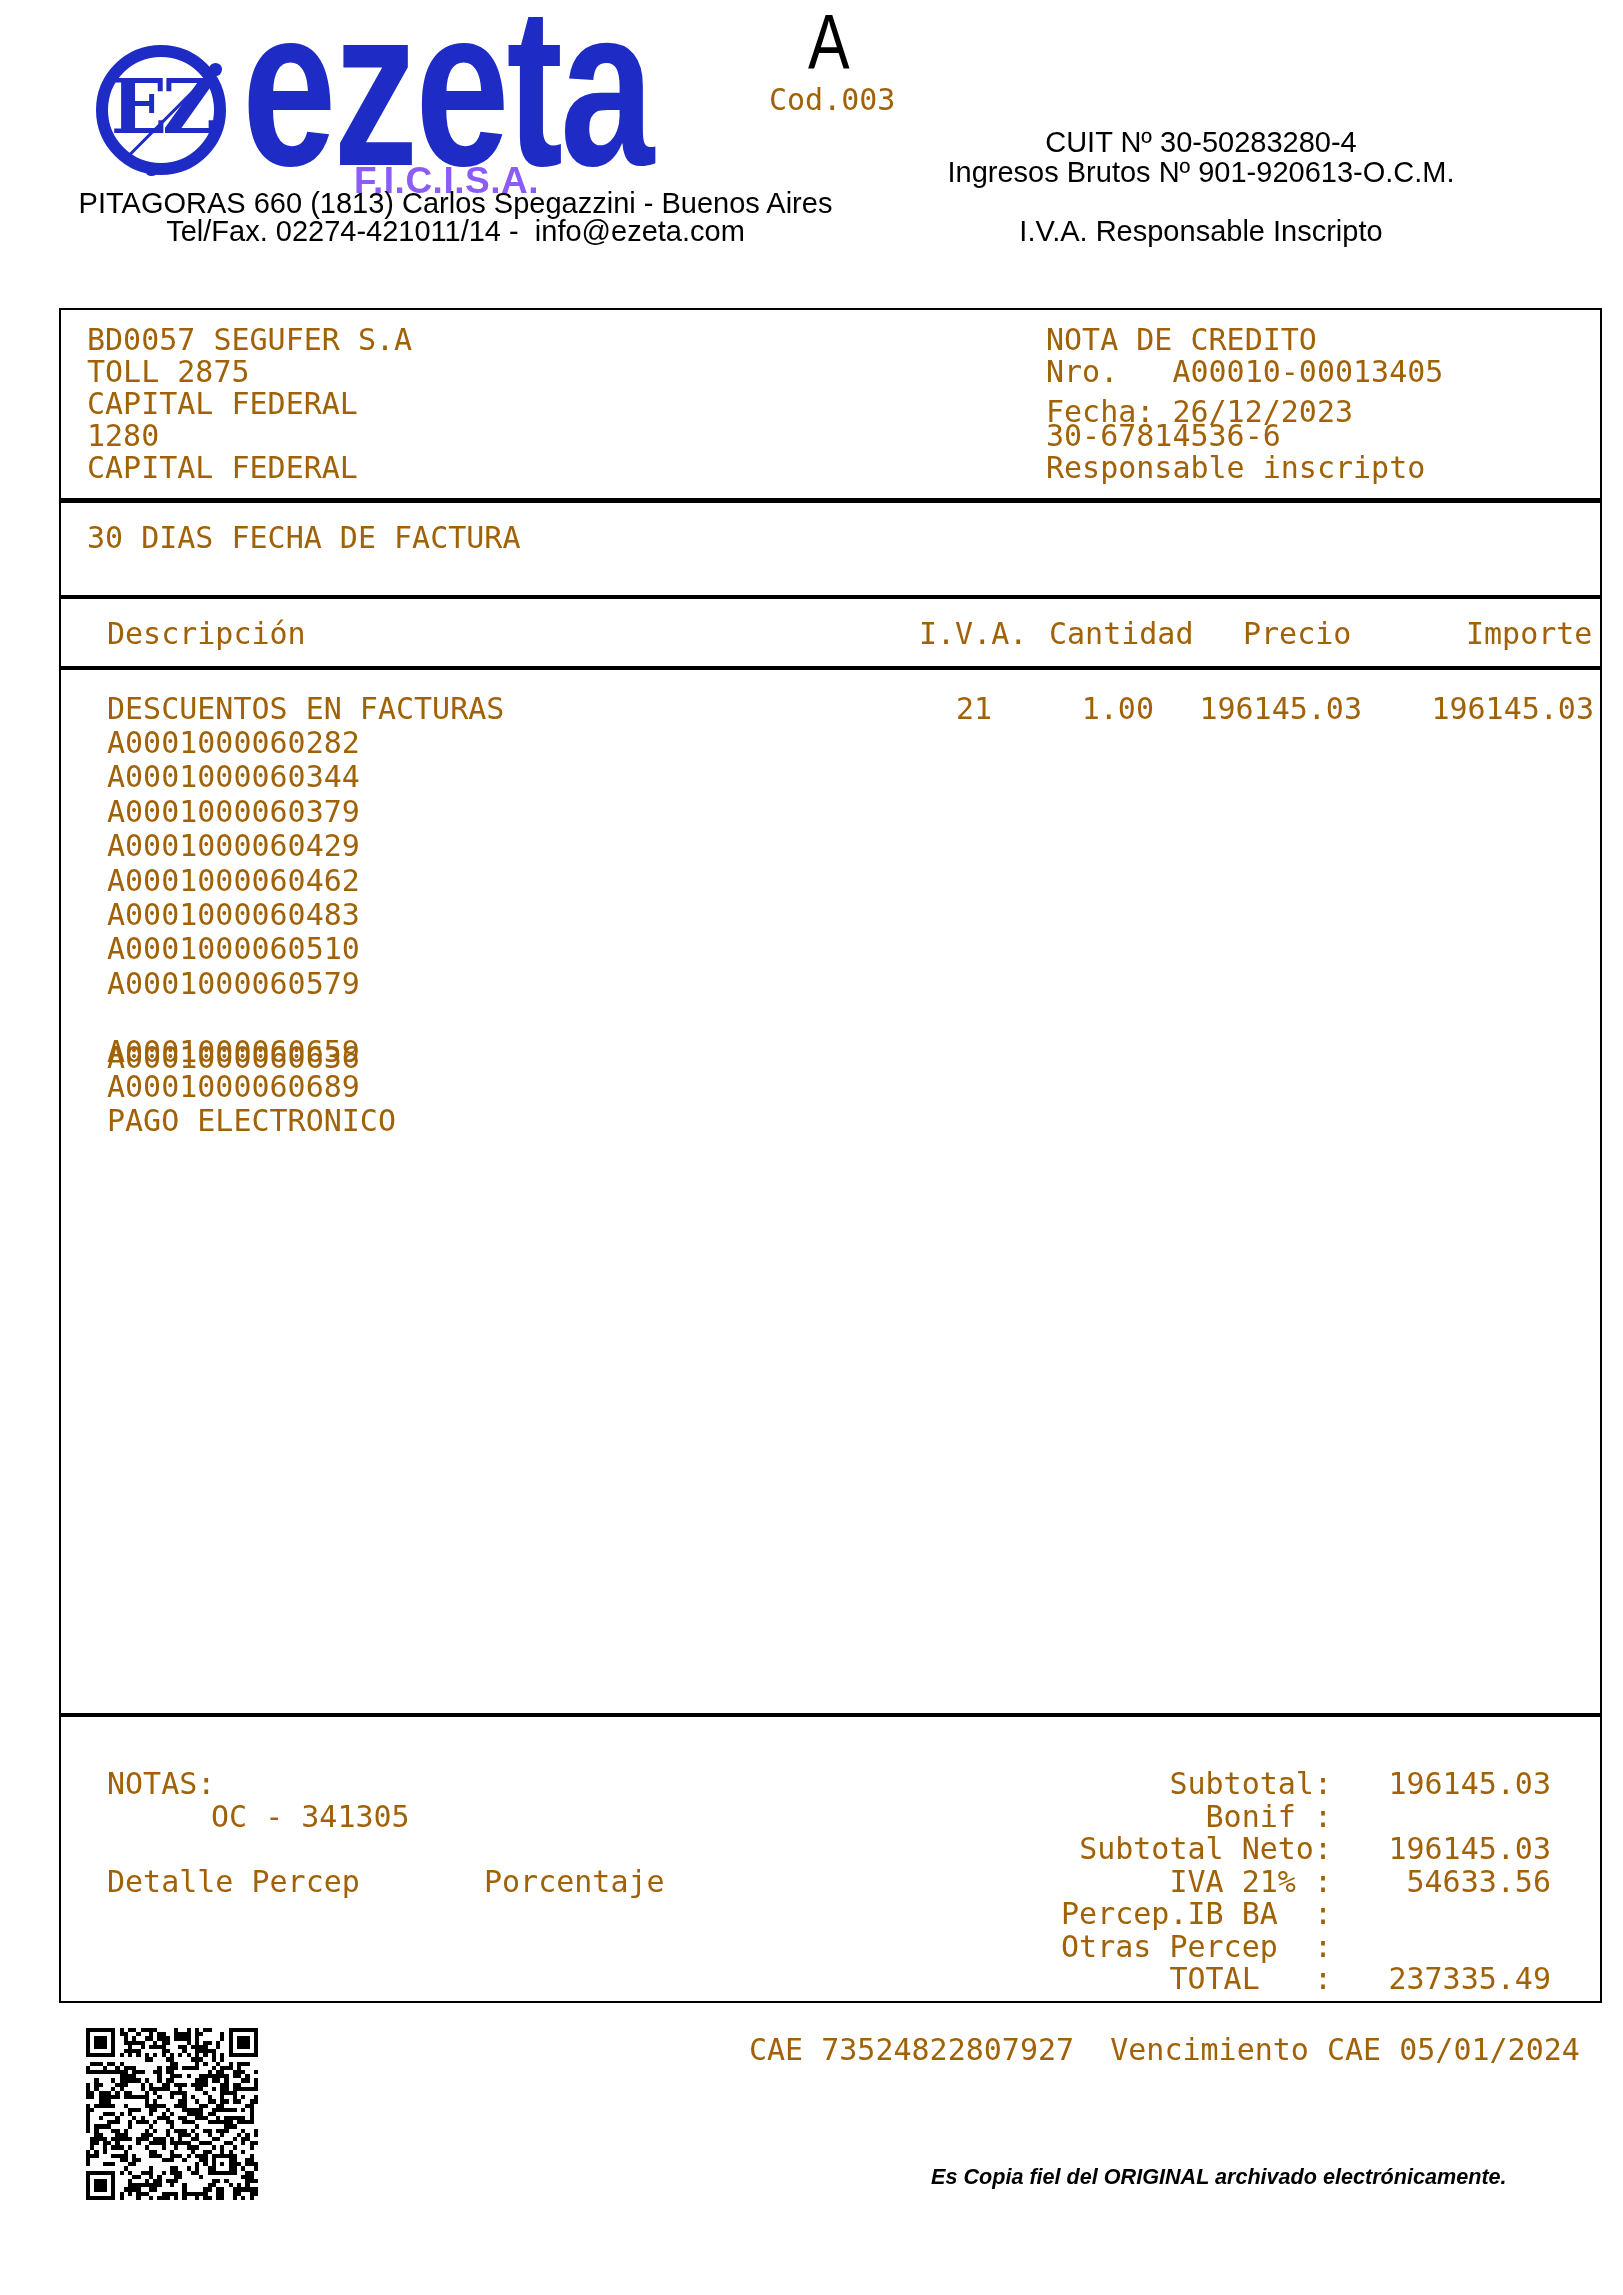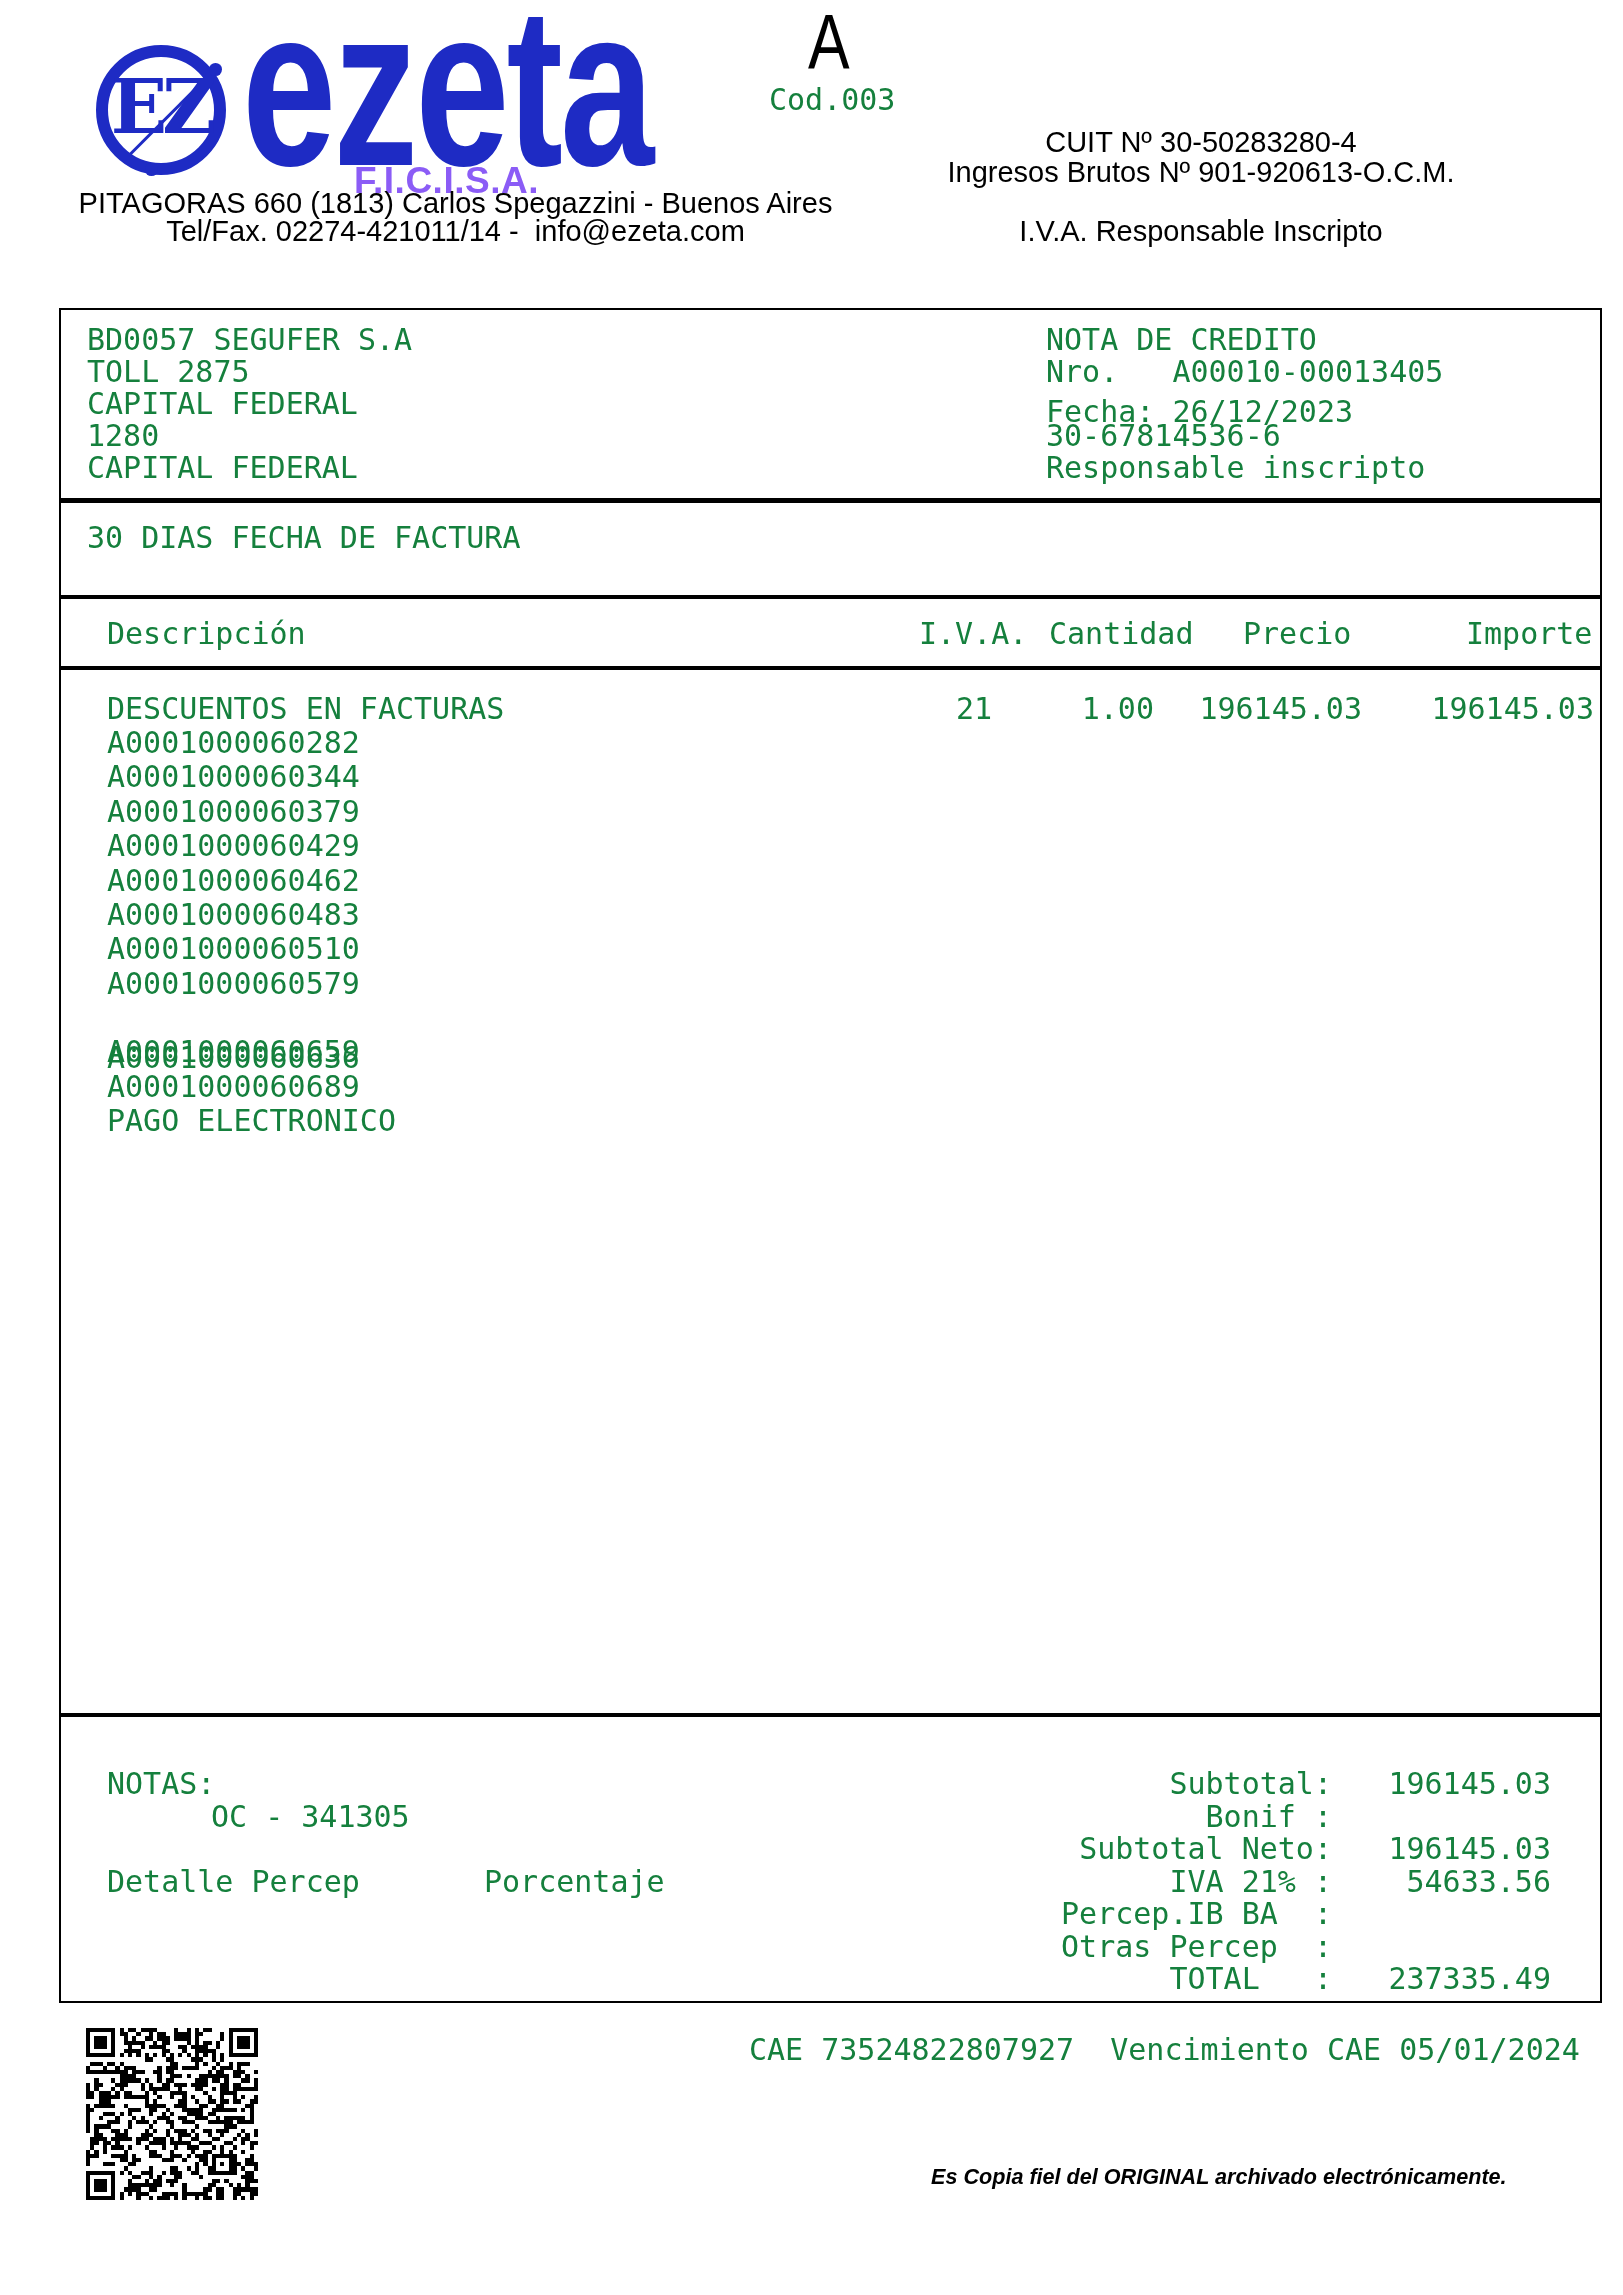--- a/index.html
+++ b/index.html
@@ -1,19 +1,19 @@
 <!DOCTYPE html>
 <html style="font-size:7.9px"><head>
 <meta charset="utf-8">
 <style>
   html,body{margin:0;padding:0;background:#ffffff;}
   .page{position:relative;width:1624px;height:2295px;background:#ffffff;overflow:hidden;
         font-family:"Liberation Sans",sans-serif;color:#000;}
   .m{position:absolute;font-family:"DejaVu Sans Mono","Liberation Mono",monospace;
-     font-size:30px;line-height:32px;white-space:pre;color:#15803d;}
+     font-size:30px;line-height:32px;white-space:pre;color:#a16207;}
   .s{position:absolute;font-family:"Liberation Sans",sans-serif;font-size:29px;line-height:28.5px;
      white-space:pre;color:#000;}
   .r{right:0;text-align:right;}
   .box{position:absolute;left:59px;top:308px;width:1543px;height:1695px;
        border:2.5px solid #000;box-sizing:border-box;}
   .hline{position:absolute;left:59px;width:1543px;background:#000;height:3.9px;}
   .brand{position:absolute;left:242px;top:-26.5px;font-size:226px;line-height:226px;
          font-weight:bold;letter-spacing:-3.9px;color:#1e2bc4;
          transform:scaleX(0.75);transform-origin:left top;
          font-family:"Liberation Sans",sans-serif;}

